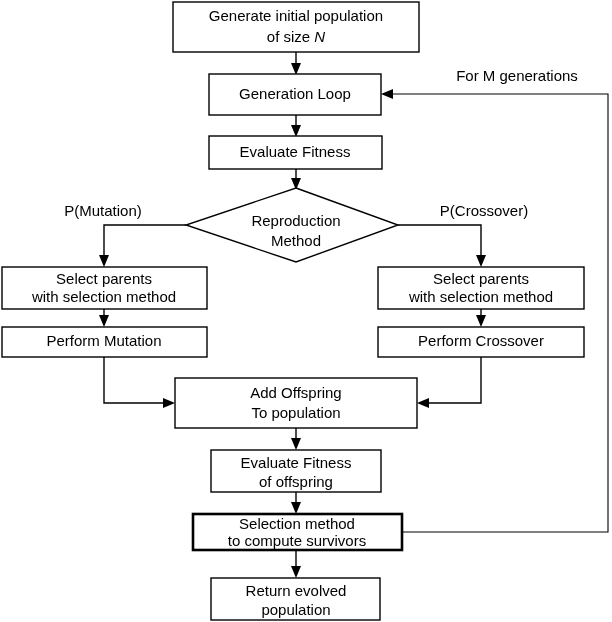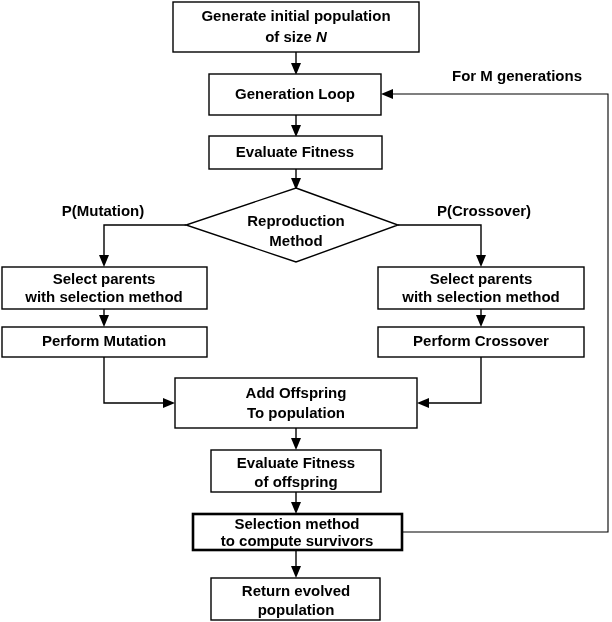--- a/index.html
+++ b/index.html
@@ -10,21 +10,20 @@
   body {
     width: 612px;
     height: 622px;
     font-family: "Liberation Sans", sans-serif;
     overflow: hidden;
   }
   #flowchart-root {
     position: relative;
     width: 612px;
     height: 622px;
-    font-weight: bold;
   }
   svg#flow-svg {
     display: block;
     width: 612px;
     height: 622px;
   }
   .node-box {
     fill: #ffffff;
     stroke: #000000;
     stroke-width: 1.4;

